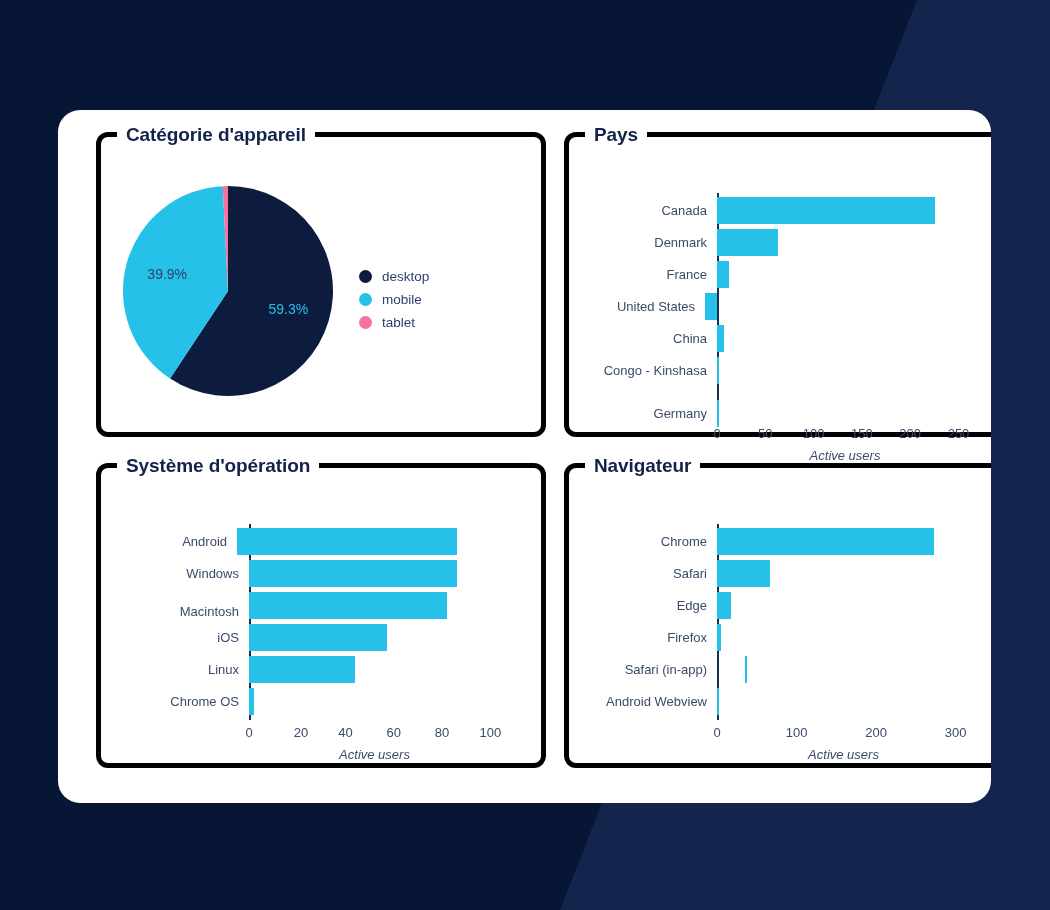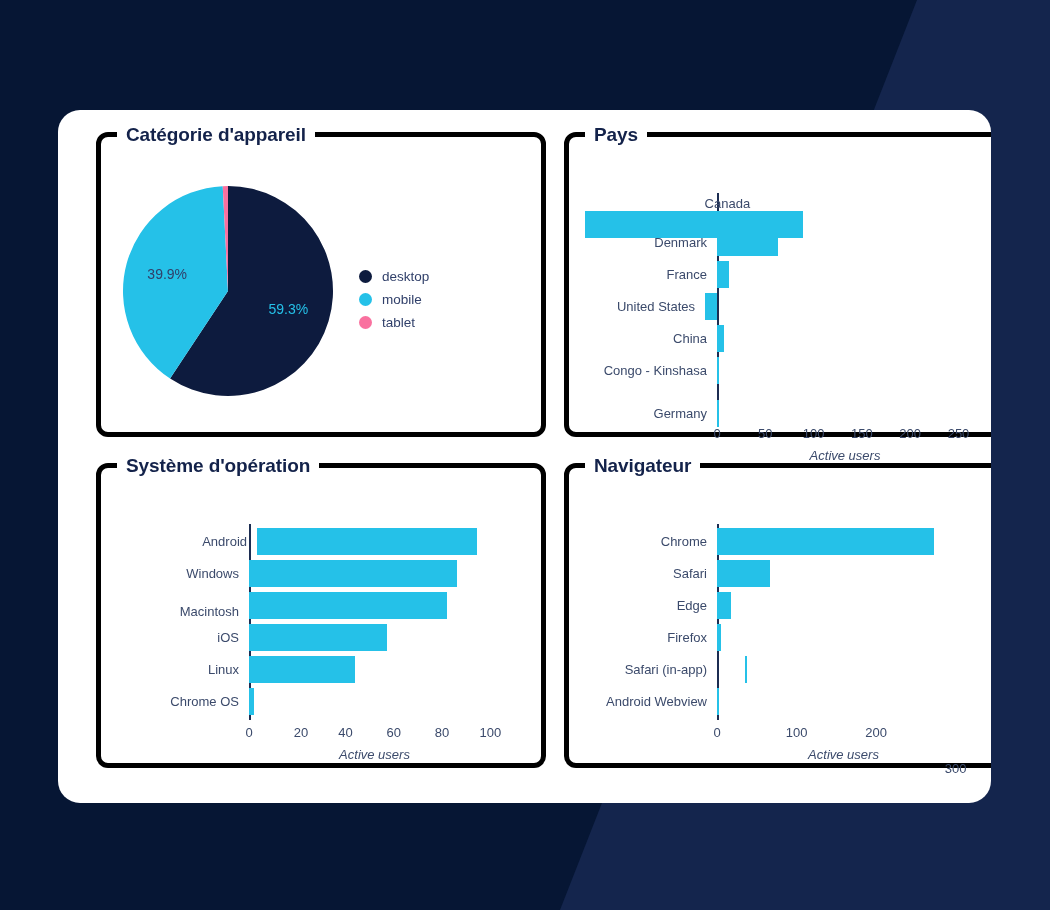--- a/index.html
+++ b/index.html
@@ -201,21 +201,21 @@
               </div>
             </div>
         </div>
       </div>
 
       <div class="panel">
         <div class="panel-title">Pays</div>
         <div class="panel-body">
           <div class="bars" id="bars-country">
               <div class="axis-line" style="left: 148px; top: 56px; height: 228px;"></div>
-              <div class="bar-row" style="left: 16px; top: 59px; flex-direction: column;">
+              <div class="bar-row" style="left: 16px; top: 59px;">
                 <div class="bar-cat">Canada</div>
                 <div class="bar-fill" style="width: 218.3px;"></div>
               </div>
               <div class="bar-row" style="left: 16px; top: 91px;">
                 <div class="bar-cat">Denmark</div>
                 <div class="bar-fill" style="width: 60.9px;"></div>
               </div>
               <div class="bar-row" style="left: 16px; top: 123px;">
                 <div class="bar-cat">France</div>
                 <div class="bar-fill" style="width: 11.6px;"></div>
@@ -247,21 +247,21 @@
               <div class="axis-title" style="top: 311px; left: 276px;">Active users</div>
             </div>
         </div>
       </div>
 
       <div class="panel">
         <div class="panel-title">Système d'opération</div>
         <div class="panel-body">
           <div class="bars" id="bars-operating-system">
               <div class="axis-line" style="left: 148px; top: 56px; height: 196px;"></div>
-              <div class="bar-row" style="left: 24px; top: 59px; justify-content: space-between;">
+              <div class="bar-row" style="left: 4px; top: 59px; justify-content: space-between;">
                 <div class="bar-cat">Android</div>
                 <div class="bar-fill" style="width: 219.6px;"></div>
               </div>
               <div class="bar-row" style="left: 16px; top: 91px;">
                 <div class="bar-cat">Windows</div>
                 <div class="bar-fill" style="width: 207.6px;"></div>
               </div>
               <div class="bar-row" style="left: 16px; top: 123px; align-items: flex-end;">
                 <div class="bar-cat">Macintosh</div>
                 <div class="bar-fill" style="width: 197.9px;"></div>
@@ -317,21 +317,21 @@
                 <div class="bar-fill" style="width: 2.4px;"></div>
               </div>
               <div class="bar-row" style="left: 16px; top: 219px;">
                 <div class="bar-cat">Android Webview</div>
                 <div class="bar-fill" style="width: 2px;"></div>
               </div>
               <div class="tick-row" style="left: 0px; top: 257px; width: 100%;">
                 <div class="tick" style="left: 148px;">0</div>
                 <div class="tick" style="left: 227.56px;">100</div>
                 <div class="tick" style="left: 307.119px;">200</div>
-                <div class="tick" style="left: 386.679px; margin-top: 36px;">300</div>
+                <div class="tick" style="left: 386.679px;">300</div>
               </div>
               <div class="axis-title" style="top: 279px; left: 274.5px;">Active users</div>
             </div>
         </div>
       </div>
 
     </div>
   </div>
 </div>
 

